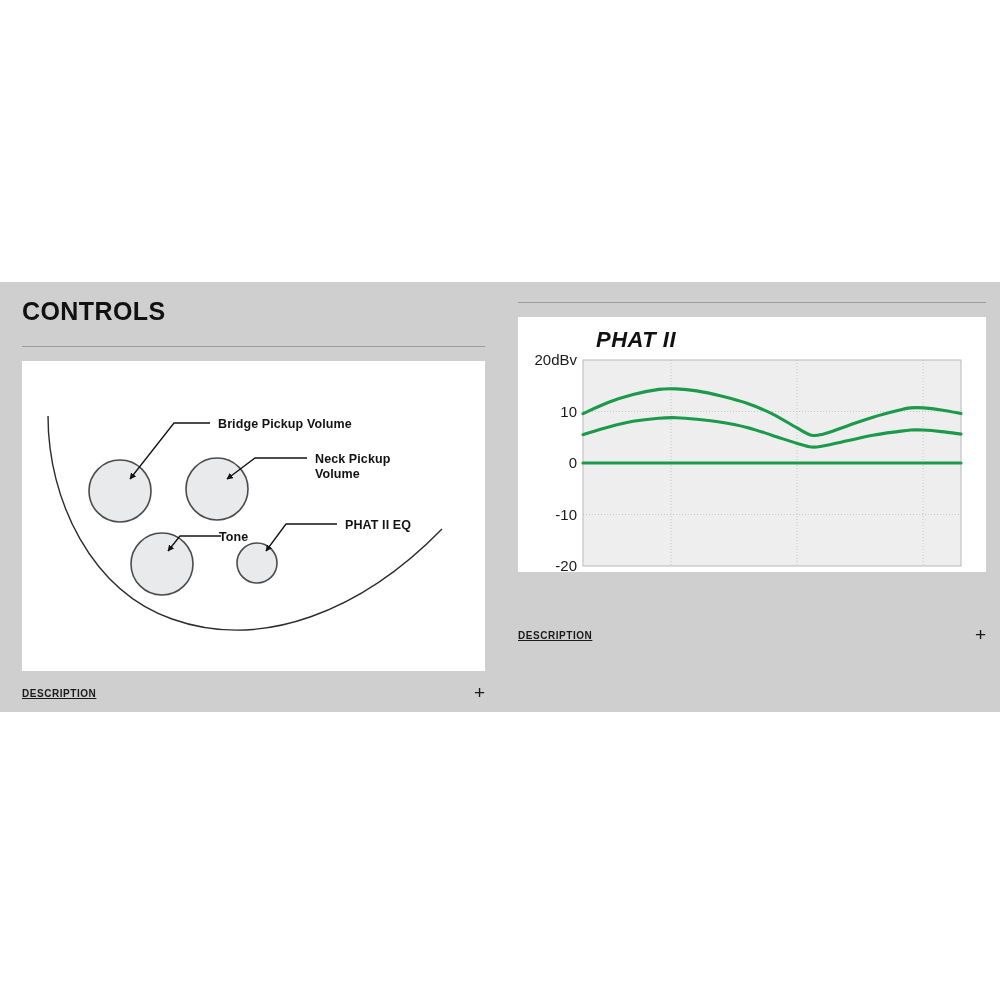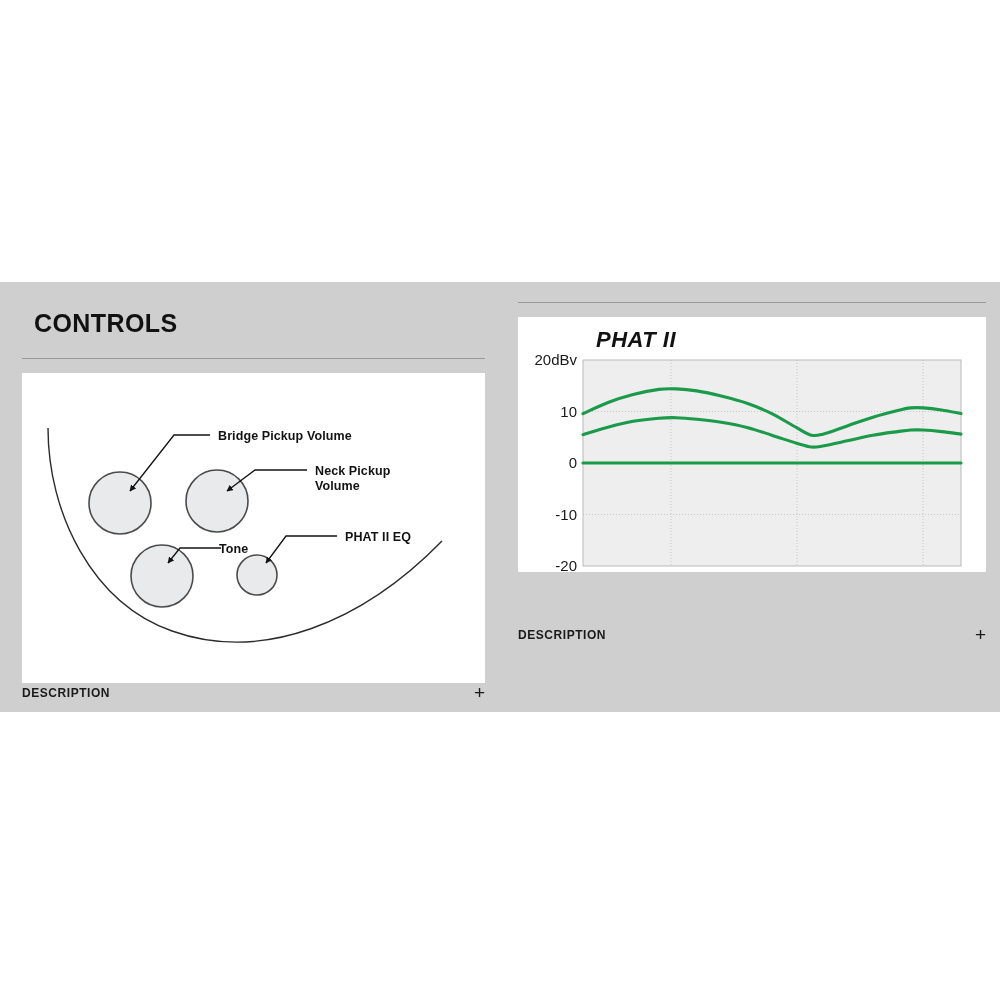--- a/index.html
+++ b/index.html
@@ -32,21 +32,21 @@
     box-sizing: border-box;
   }
   #panel-controls { left: 0px;   width: 500px; padding: 0 15px 0 22px; }
   #panel-frequency { left: 500px; width: 500px; padding: 0 14px 0 18px; }
 
   .panel-title {
     font-size: 25px;
     font-weight: bold;
     letter-spacing: 0.4px;
     color: #111111;
-    margin: 12px;
+    margin: 0;
     padding-top: 16px;
     line-height: 1.1;
     white-space: nowrap;
   }
   .panel-rule {
     height: 1px;
     background: #9a9a9a;
     margin-top: 20px;
   }
 
@@ -64,24 +64,25 @@
     right: 0;
     display: flex;
     align-items: center;
     justify-content: space-between;
     box-sizing: border-box;
   }
   #controls-desc { bottom: 12px; left: 22px; right: 15px; }
   #frequency-desc { bottom: 70px; left: 18px; right: 14px; }
 
   .desc-label {
-    font-size: 12px;
+    font-size: 10px;
     font-weight: bold;
     letter-spacing: 0.55px;
     color: #1a1a1a;
+    text-decoration: underline;
   }
   .desc-plus {
     font-size: 19px;
     line-height: 14px;
     font-weight: 400;
     color: #1a1a1a;
   }
 
   
   .chart-svg { display: block; }

